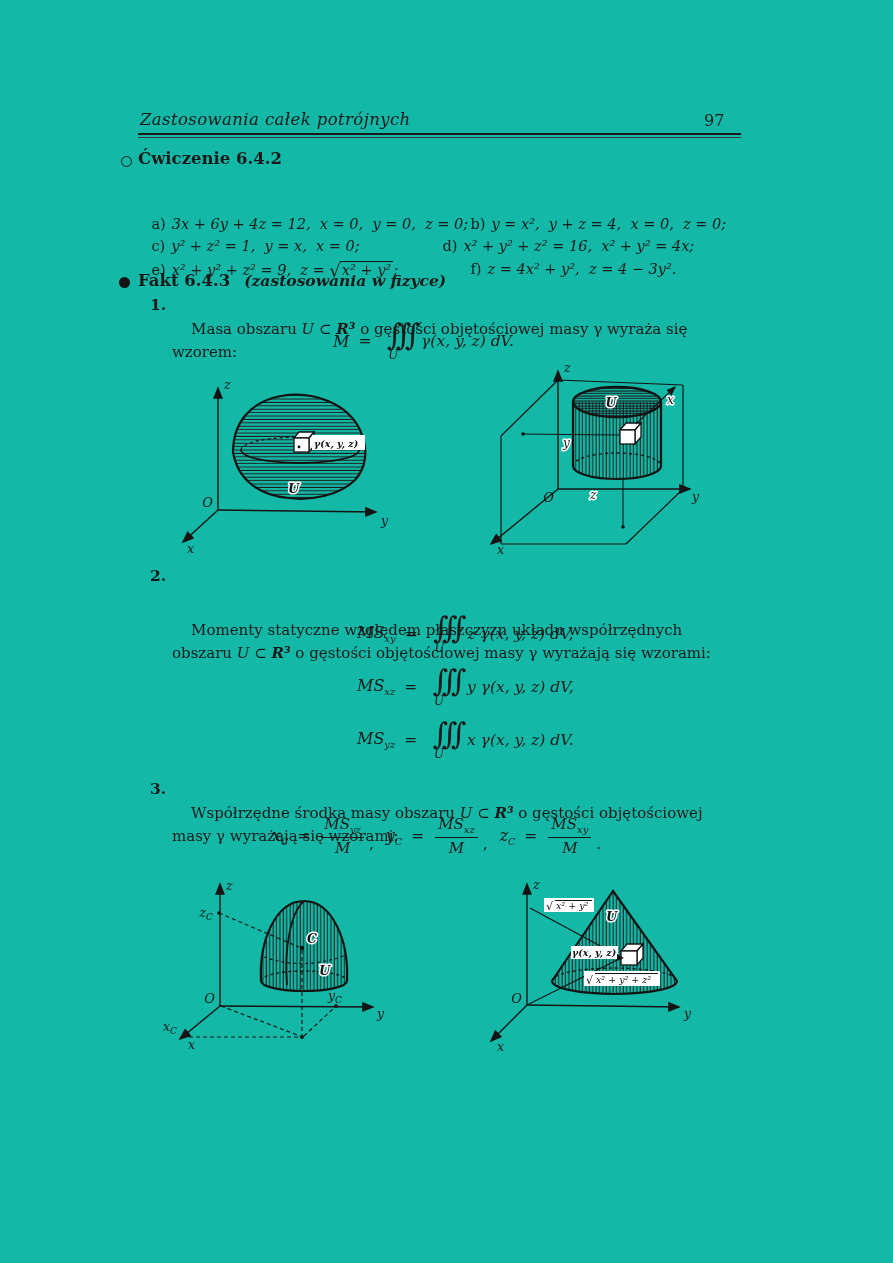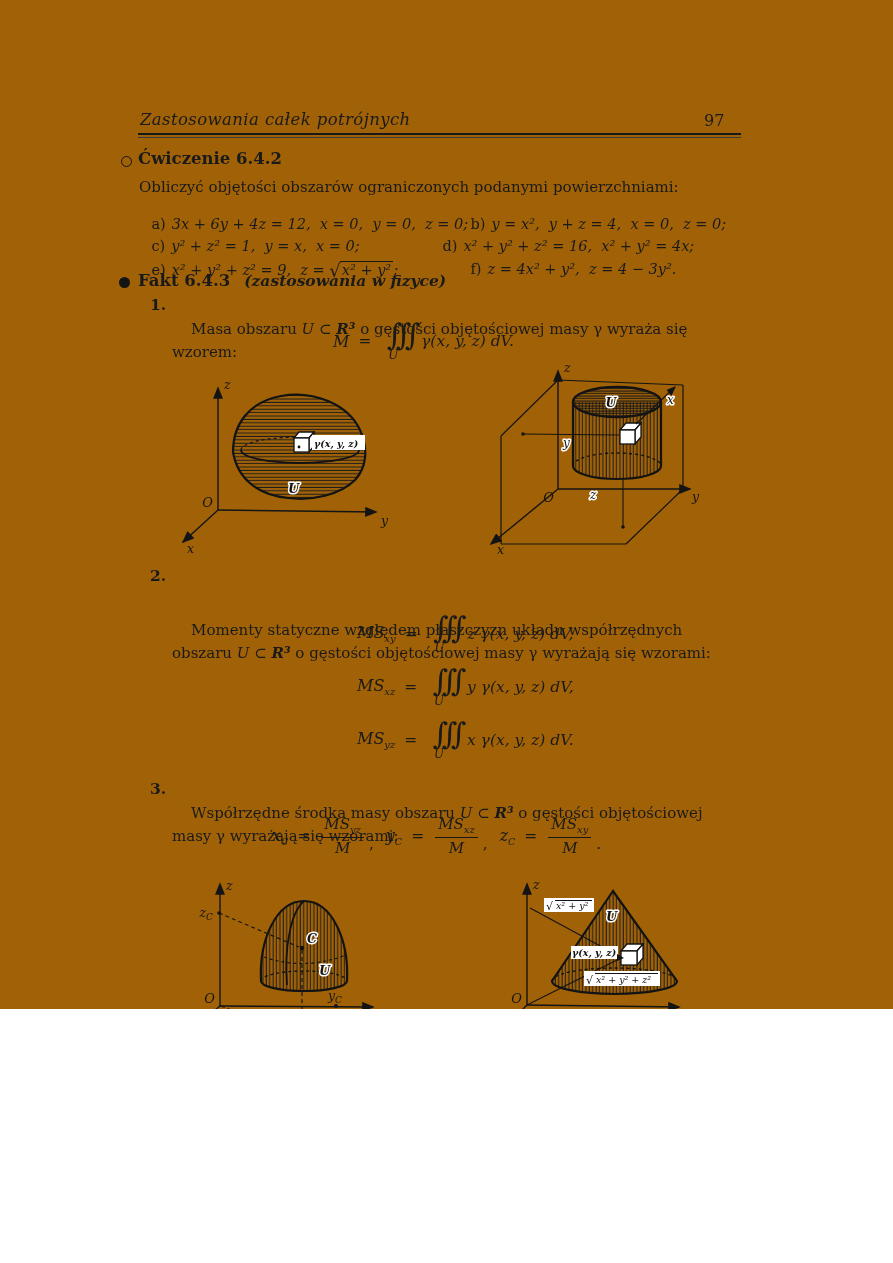--- a/index.html
+++ b/index.html
@@ -1,17 +1,17 @@
 <!DOCTYPE html>
 <html><head>
 <meta charset="utf-8">
 <style>
   html,body { margin:0; padding:0; background:#ffffff; }
   .page {
-    position:relative; width:893px; height:1009px; background:#a16207;
+    position:relative; width:893px; height:1263px; background:#14b8a6;
     font-family:"DejaVu Serif","Liberation Serif",serif; color:#1a1a1a;
     overflow:hidden;
   }
   .abs { position:absolute; }
   .flow { white-space:pre-wrap; }
   .title { font-size:16.5px; font-style:italic; letter-spacing:0.4px; }
   .pagenum { font-size:16px; }
   .rule1 { height:1.6px; background:#181818; }
   .rule2 { height:1px; background:#3c3c3c; }
   .open-bullet { width:9px; height:9px; border:1.7px solid #141414; border-radius:50%; }
@@ -73,21 +73,20 @@
     </defs>
   </svg>
 
   <div class="abs title" style="left:140px; top:110px;">Zastosowania całek potrójnych</div>
   <div class="abs pagenum" style="left:704px; top:111px; width:36px; text-align:left;">97</div>
   <div class="abs rule1" style="left:138px; top:133px; width:603px;"></div>
   <div class="abs rule2" style="left:138px; top:137px; width:603px;"></div>
 
   <div class="abs open-bullet" style="left:121px; top:156px;"></div>
   <div class="abs heading" style="left:138px; top:149px;text-align:right;">Ćwiczenie 6.4.2</div>
-  <div class="abs body15" style="left:139px; top:176px;">Obliczyć objętości obszarów ograniczonych podanymi powierzchniami:</div>
 
   <div class="abs mathline" style="left:133px; top:200px;">
     <span class="exlabel">a)</span><span>3x + 6y + 4z = 12,  x = 0,  y = 0,  z = 0;</span>
   </div>
   <div class="abs mathline" style="left:452px; top:200px;">
     <span class="exlabel">b)</span><span>y = x²,  y + z = 4,  x = 0,  z = 0;</span>
   </div>
   <div class="abs mathline" style="left:133px; top:222px;">
     <span class="exlabel">c)</span><span>y² + z² = 1,  y = x,  x = 0;</span>
   </div>

